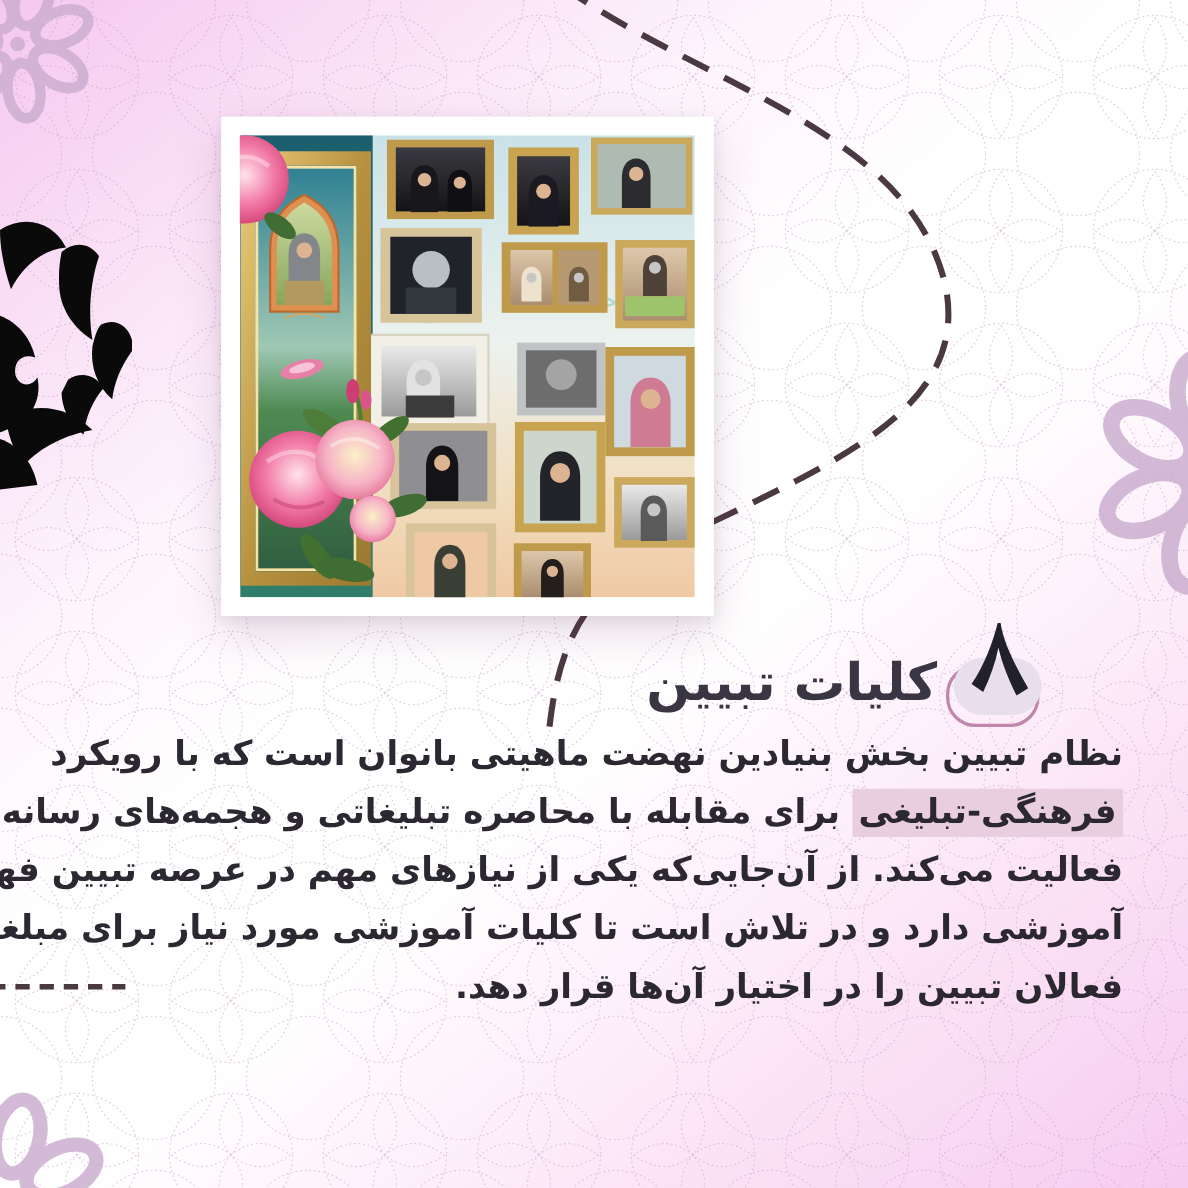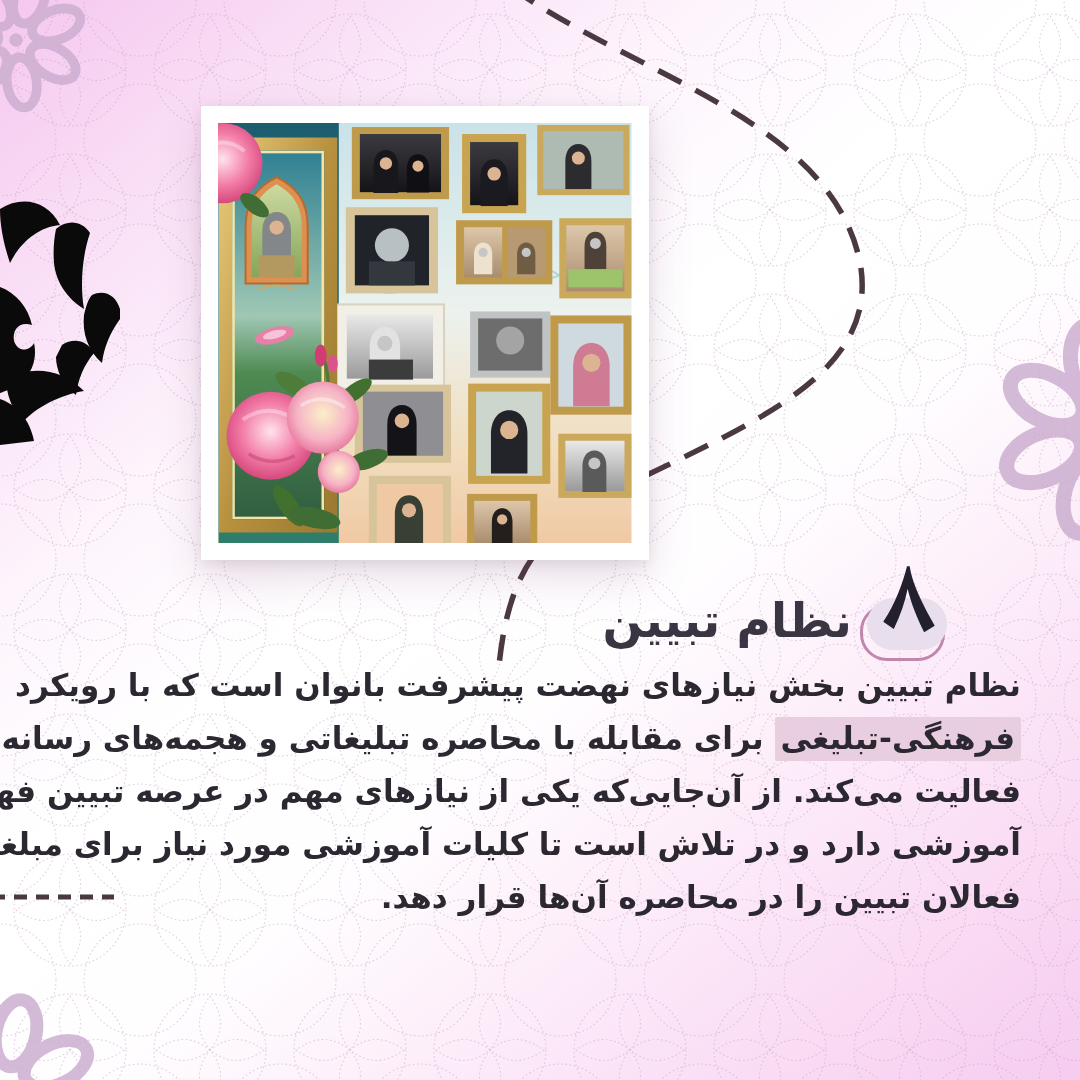--- a/index.html
+++ b/index.html
@@ -294,22 +294,22 @@
 </div>
 
 <div class="title-row">
   <span class="badge">
     <span class="badge-pill"></span>
     <svg class="badge-num" viewBox="0 0 100 110">
       <path d="M50,4 C44,28 32,62 14,88 L30,99 C40,78 47,58 51,38 C56,60 66,84 76,104 L92,94 C76,66 58,32 54,4 Z" fill="#23202e"></path>
     </svg>
 
   </span>
-  <span class="slide-title">نظام تبیین</span>
+  <span class="slide-title">کلیات تبیین</span>
 </div>
 
 <div class="body-text" dir="rtl">
-  <div class="line">نظام تبیین بخش نیازهای نهضت پیشرفت بانوان است که با رویکرد</div>
+  <div class="line">نظام تبیین بخش بنیادین نهضت ماهیتی بانوان است که با رویکرد</div>
   <div class="line"><span class="hl">فرهنگی-تبلیغی</span><span> برای مقابله با محاصره تبلیغاتی و هجمه‌های رسانه‌ای</span></div>
   <div class="line">فعالیت می‌کند. از آن‌جایی‌که یکی از نیازهای مهم در عرصه تبیین فهم</div>
   <div class="line">آموزشی دارد و در تلاش است تا کلیات آموزشی مورد نیاز برای مبلغات و</div>
-  <div class="line last">فعالان تبیین را در محاصره آن‌ها قرار دهد.</div>
+  <div class="line last">فعالان تبیین را در اختیار آن‌ها قرار دهد.</div>
 </div>
 
 </body></html>

